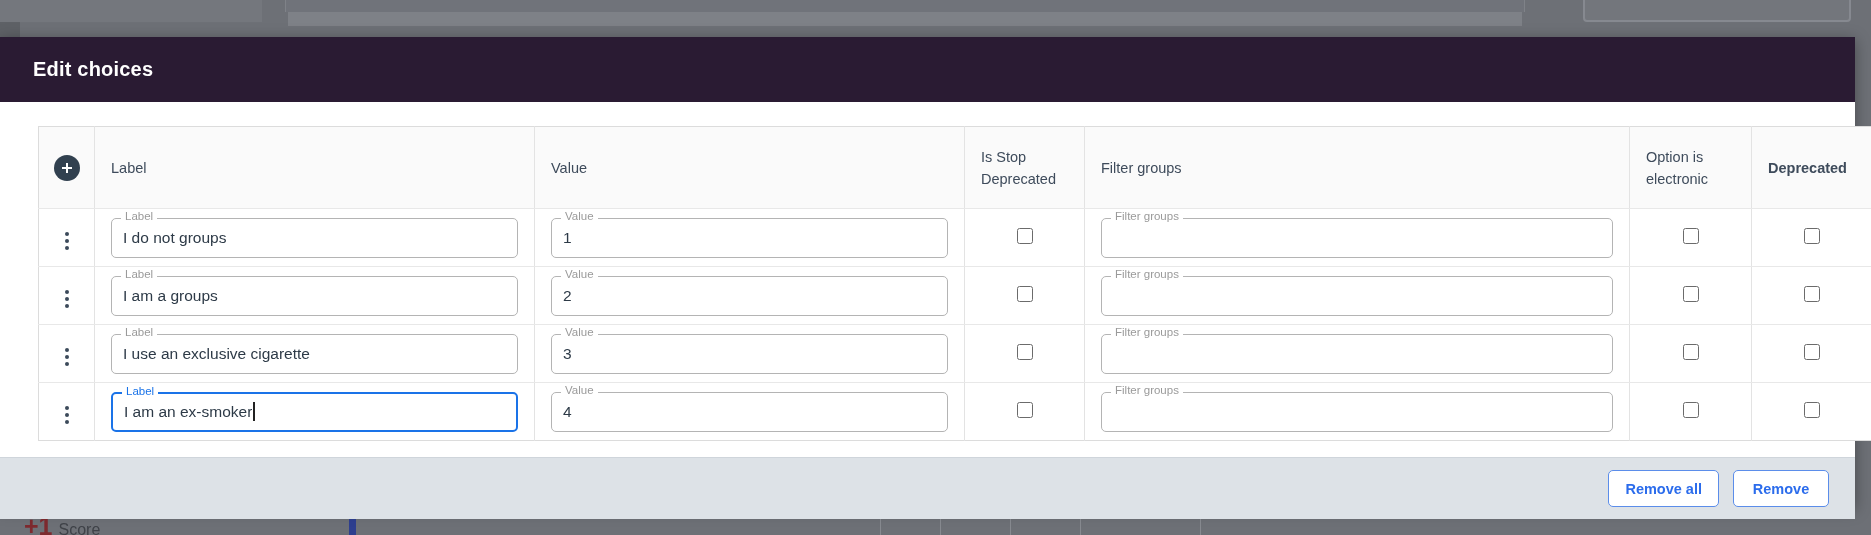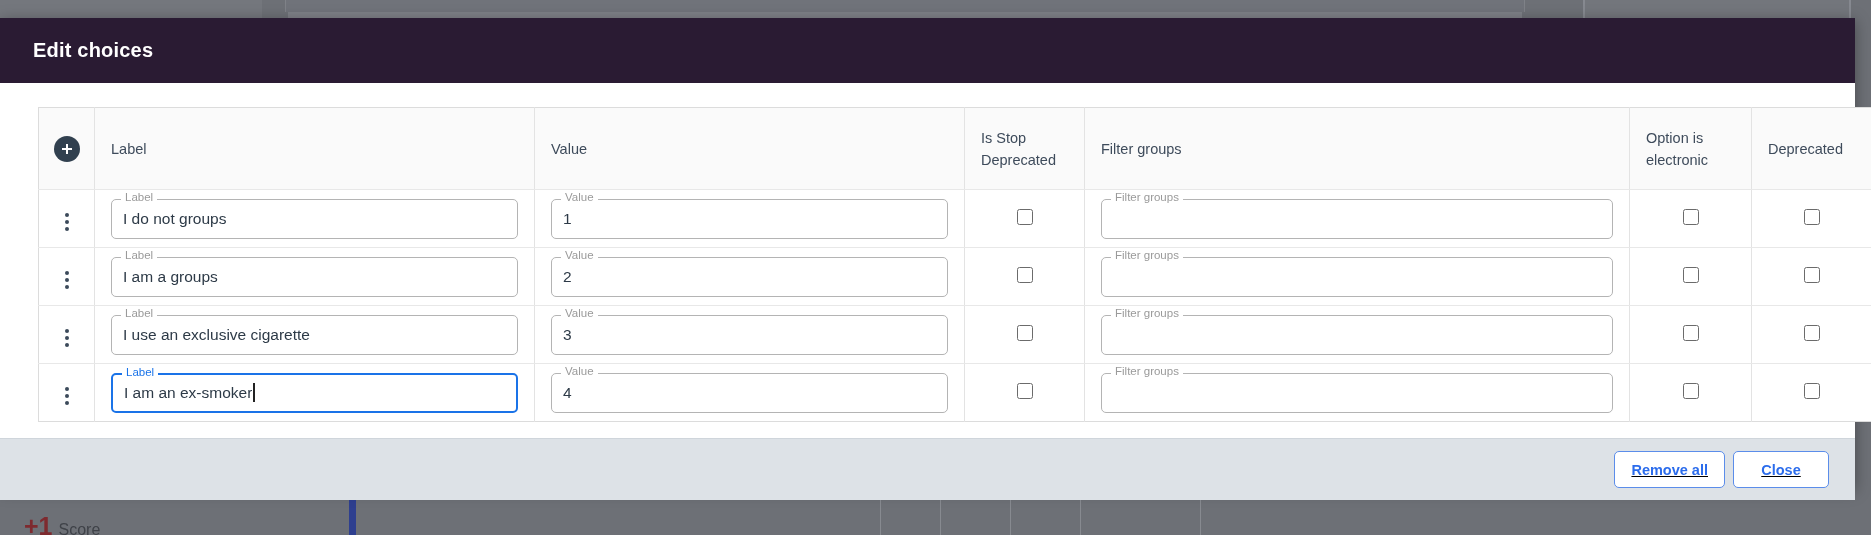--- a/index.html
+++ b/index.html
@@ -55,21 +55,21 @@
   .bg-score-lbl { font-size: 16px; color: #3f4248; }
   .bg-tick { position: absolute; top: 498px; width: 1px; height: 37px; background: #878a90; }
   .bg-blue-tick {
     position: absolute; left: 349px; top: 498px; width: 7px; height: 37px;
     background: #2e3f8f;
   }
 
   
   #modal {
     position: absolute;
-    left: 0px; top: 18px;
+    left: 0px; top: 37px;
     width: 1855px; height: 470px;
     background: #737373;
     box-shadow: 0 3px 14px rgba(0,0,0,.35);
     display: flex; flex-direction: column;
   }
   #modal-header {
     height: 65px; flex: 0 0 65px;
     background: #2a1b33;
     display: flex; align-items: center;
     padding-left: 33px;
@@ -89,21 +89,21 @@
     width: 100%;
     border-collapse: collapse;
     border: 1px solid #dcdcdc;
     table-layout: fixed;
   }
   table.choices th, table.choices td {
     border-right: 1px solid #e3e3e3;
     border-bottom: 1px solid #e8e8e8;
     vertical-align: middle;
   }
-  table.choices th:last-child, table.choices td:last-child { border-right: none; }
+  table.choices th:last-child, table.choices td:last-child { border-right: none; font-weight: bold; }
   table.choices tr:last-child td { border-bottom: none; }
 
   thead th {
     background: #fafafa;
     height: 82px;
     font-weight: normal;
     font-size: 14.5px;
     color: #3e4b5b;
     text-align: left;
     padding: 0 16px;
@@ -177,21 +177,21 @@
     background: #fff;
     cursor: pointer;
   }
 
   
   #modal-footer {
     flex: 0 0 62px;
     background: #dde2e7;
     border-top: 1px solid #cfd5db;
     display: flex; align-items: center; justify-content: flex-end;
-    padding-right: 26px; gap: 8px; text-decoration: underline;
+    padding-right: 26px; gap: 14px;
   }
   .btn {
     min-width: 96px; height: 37px;
     border: 1.5px solid #5b8dea;
     border-radius: 5px;
     background: #ffffff;
     color: #2b6cec;
     font-size: 14.5px; font-weight: bold;
     display: inline-flex; align-items: center; justify-content: center;
     padding: 0 16px;
@@ -362,16 +362,16 @@
             </td>
             <td class="cbcell"><span class="cbox"></span></td>
             <td class="cbcell"><span class="cbox"></span></td>
           </tr>
         </tbody>
     </table>
   </div>
 
   <div id="modal-footer">
     <div class="btn">Remove all</div>
-    <div class="btn">Close</div>
+    <div class="btn">Remove</div>
   </div>
 
 </div>
 
 </body></html>

